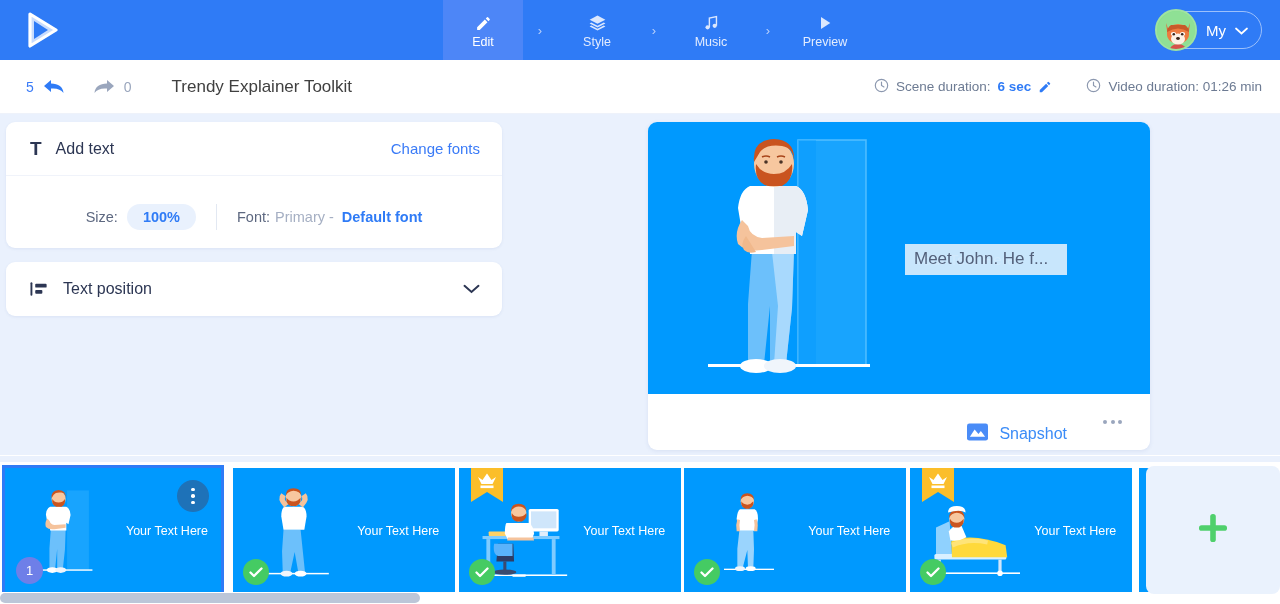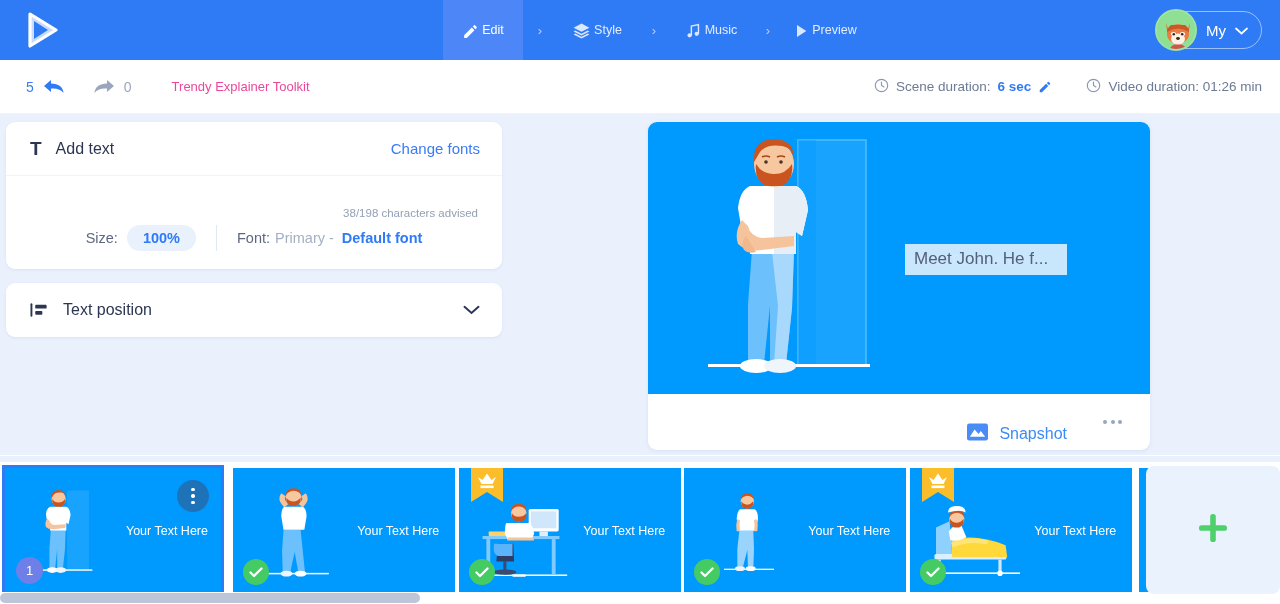--- a/index.html
+++ b/index.html
@@ -21,21 +21,21 @@
     width: 62px; height: 60px;
     display: flex; align-items: center; justify-content: center;
     margin-left: 12px;
   }
   .nav-steps {
     position: absolute; left: 443px; top: 0;
     height: 60px; display: flex; align-items: stretch;
   }
   .nav-step {
     width: 80px; height: 60px;
-    display: flex; flex-direction: row;
+    display: flex; flex-direction: column;
     align-items: center; justify-content: center;
     gap: 3px; cursor: pointer;
   }
   .nav-step.active { background: #4d86f7; }
   .nav-step .ico { height: 20px; display: flex; align-items: flex-end; }
   .nav-step .lbl { font-size: 12.5px; color: #e3ecfe; }
   .nav-step.active .lbl { color: #ffffff; }
   .nav-sep {
     width: 34px; height: 60px;
     display: flex; align-items: center; justify-content: center;
@@ -63,21 +63,21 @@
     width: 1280px; height: 54px;
     background: #ffffff;
     border-bottom: 1px solid #eef2fa;
     display: flex; align-items: center;
   }
   .undo-group { display: flex; align-items: center; margin-left: 26px; gap: 8px; }
   .cnt-blue { font-size: 14px; color: #3a7bf7; }
   .cnt-gray { font-size: 14px; color: #9aa6bd; }
   .ubtn { cursor: pointer; display: flex; align-items: center; }
   .proj-title {
-    margin-left: 40px; font-size: 13px; color: #ec4899;
+    margin-left: 40px; font-size: 17px; color: #404040;
   }
   .durations {
     position: absolute; right: 18px;
     display: flex; align-items: center; gap: 34px;
   }
   .dur { display: flex; align-items: center; gap: 7px; font-size: 13.5px; color: #6d7b93; }
   .dur .val { color: #2f7bf6; font-weight: bold; }
   .dur .edit-pen { cursor: pointer; display: flex; }
 
   
@@ -360,21 +360,20 @@
 
 <div class="left-col">
 
   <div class="card">
     <div class="card-head">
       <span class="t-icon">T</span>
       <span class="h-title">Add text</span>
       <span class="h-link">Change fonts</span>
     </div>
     <div class="card-body">
-      <div class="char-count">38/198 characters advised</div>
       <div class="size-row">
         <span class="size-lbl">Size:</span>
         <span class="size-pill">100%</span>
         <span class="vdiv"></span>
         <span class="font-lbl">Font:</span>
         <span class="font-primary">Primary -</span>
         <span class="font-default">Default font</span>
       </div>
     </div>
   </div>

